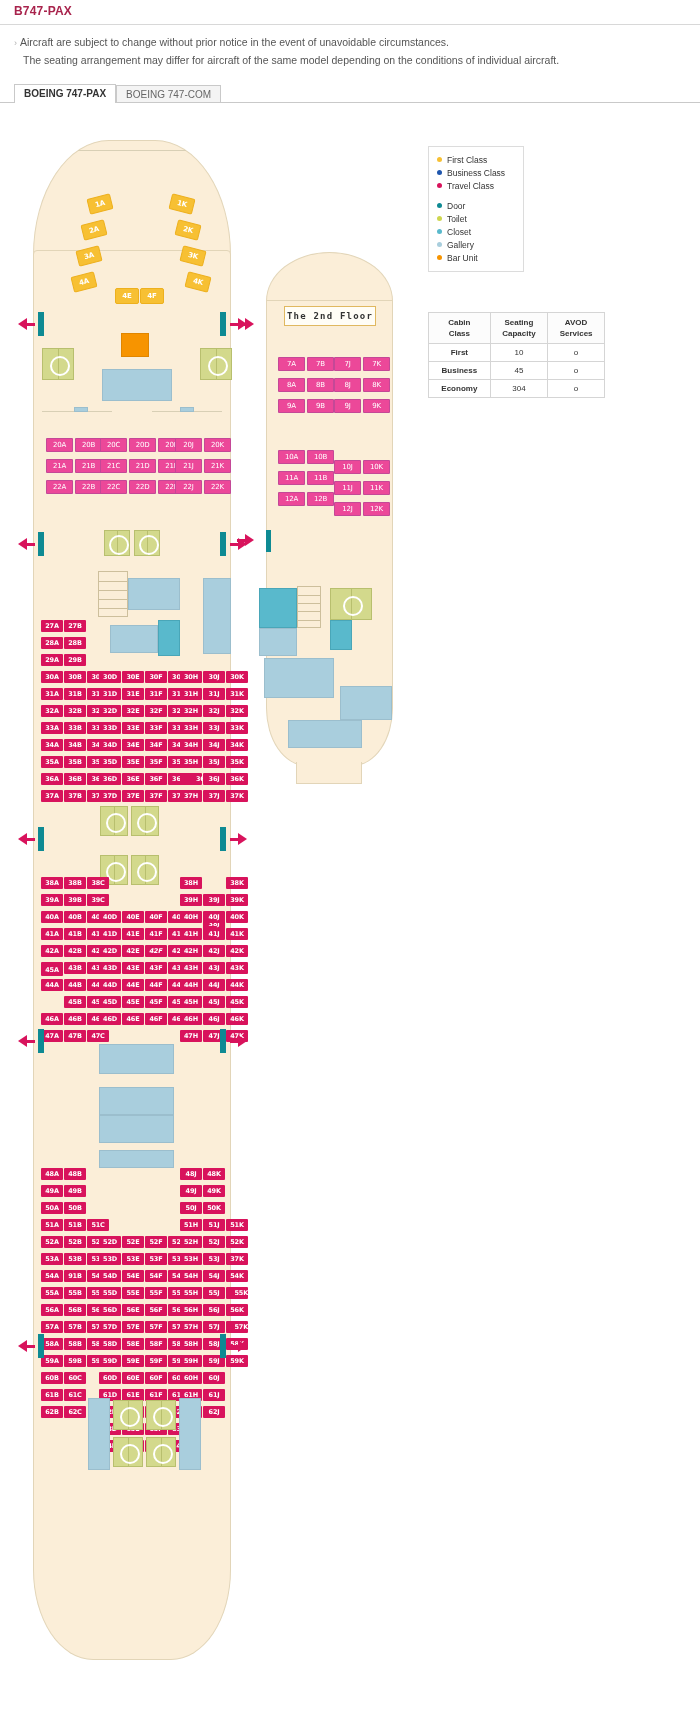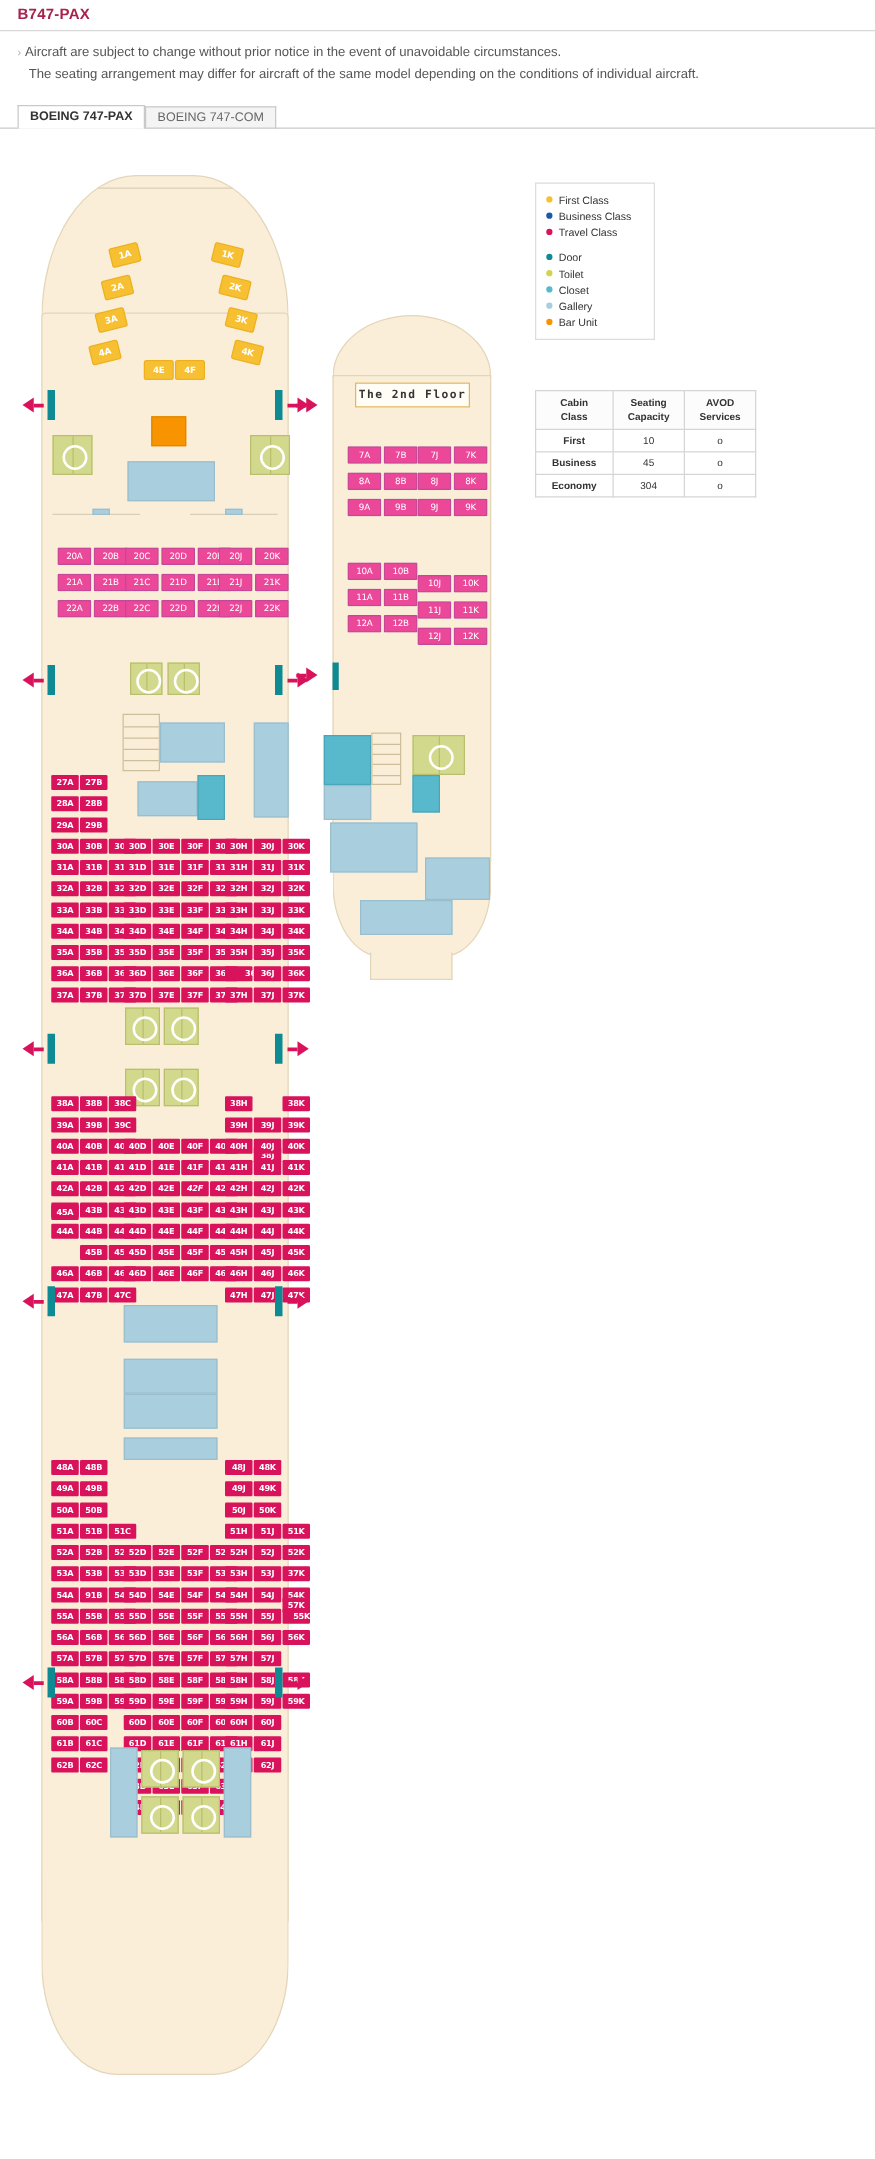--- a/index.html
+++ b/index.html
@@ -520,21 +520,21 @@
       <div class="seat s-eco" style="left:226px;top:1304px;">56K</div>
       <div class="seat s-eco" style="left:41px;top:1321px;">57A</div>
       <div class="seat s-eco" style="left:64px;top:1321px;">57B</div>
       <div class="seat s-eco" style="left:87px;top:1321px;">57C</div>
       <div class="seat s-eco" style="left:99px;top:1321px;">57D</div>
       <div class="seat s-eco" style="left:122px;top:1321px;">57E</div>
       <div class="seat s-eco" style="left:145px;top:1321px;">57F</div>
       <div class="seat s-eco" style="left:168px;top:1321px;">57G</div>
       <div class="seat s-eco" style="left:180px;top:1321px;">57H</div>
       <div class="seat s-eco" style="left:203px;top:1321px;">57J</div>
-      <div class="seat s-eco" style="left:226px;top:1278px;">57K</div>
+      <div class="seat s-eco" style="left:226px;top:1321px;text-align:right;">57K</div>
       <div class="seat s-eco" style="left:41px;top:1338px;">58A</div>
       <div class="seat s-eco" style="left:64px;top:1338px;">58B</div>
       <div class="seat s-eco" style="left:87px;top:1338px;">58C</div>
       <div class="seat s-eco" style="left:99px;top:1338px;">58D</div>
       <div class="seat s-eco" style="left:122px;top:1338px;">58E</div>
       <div class="seat s-eco" style="left:145px;top:1338px;">58F</div>
       <div class="seat s-eco" style="left:168px;top:1338px;">58G</div>
       <div class="seat s-eco" style="left:180px;top:1338px;">58H</div>
       <div class="seat s-eco" style="left:203px;top:1338px;">58J</div>
       <div class="seat s-eco" style="left:226px;top:1338px;">58K</div>

